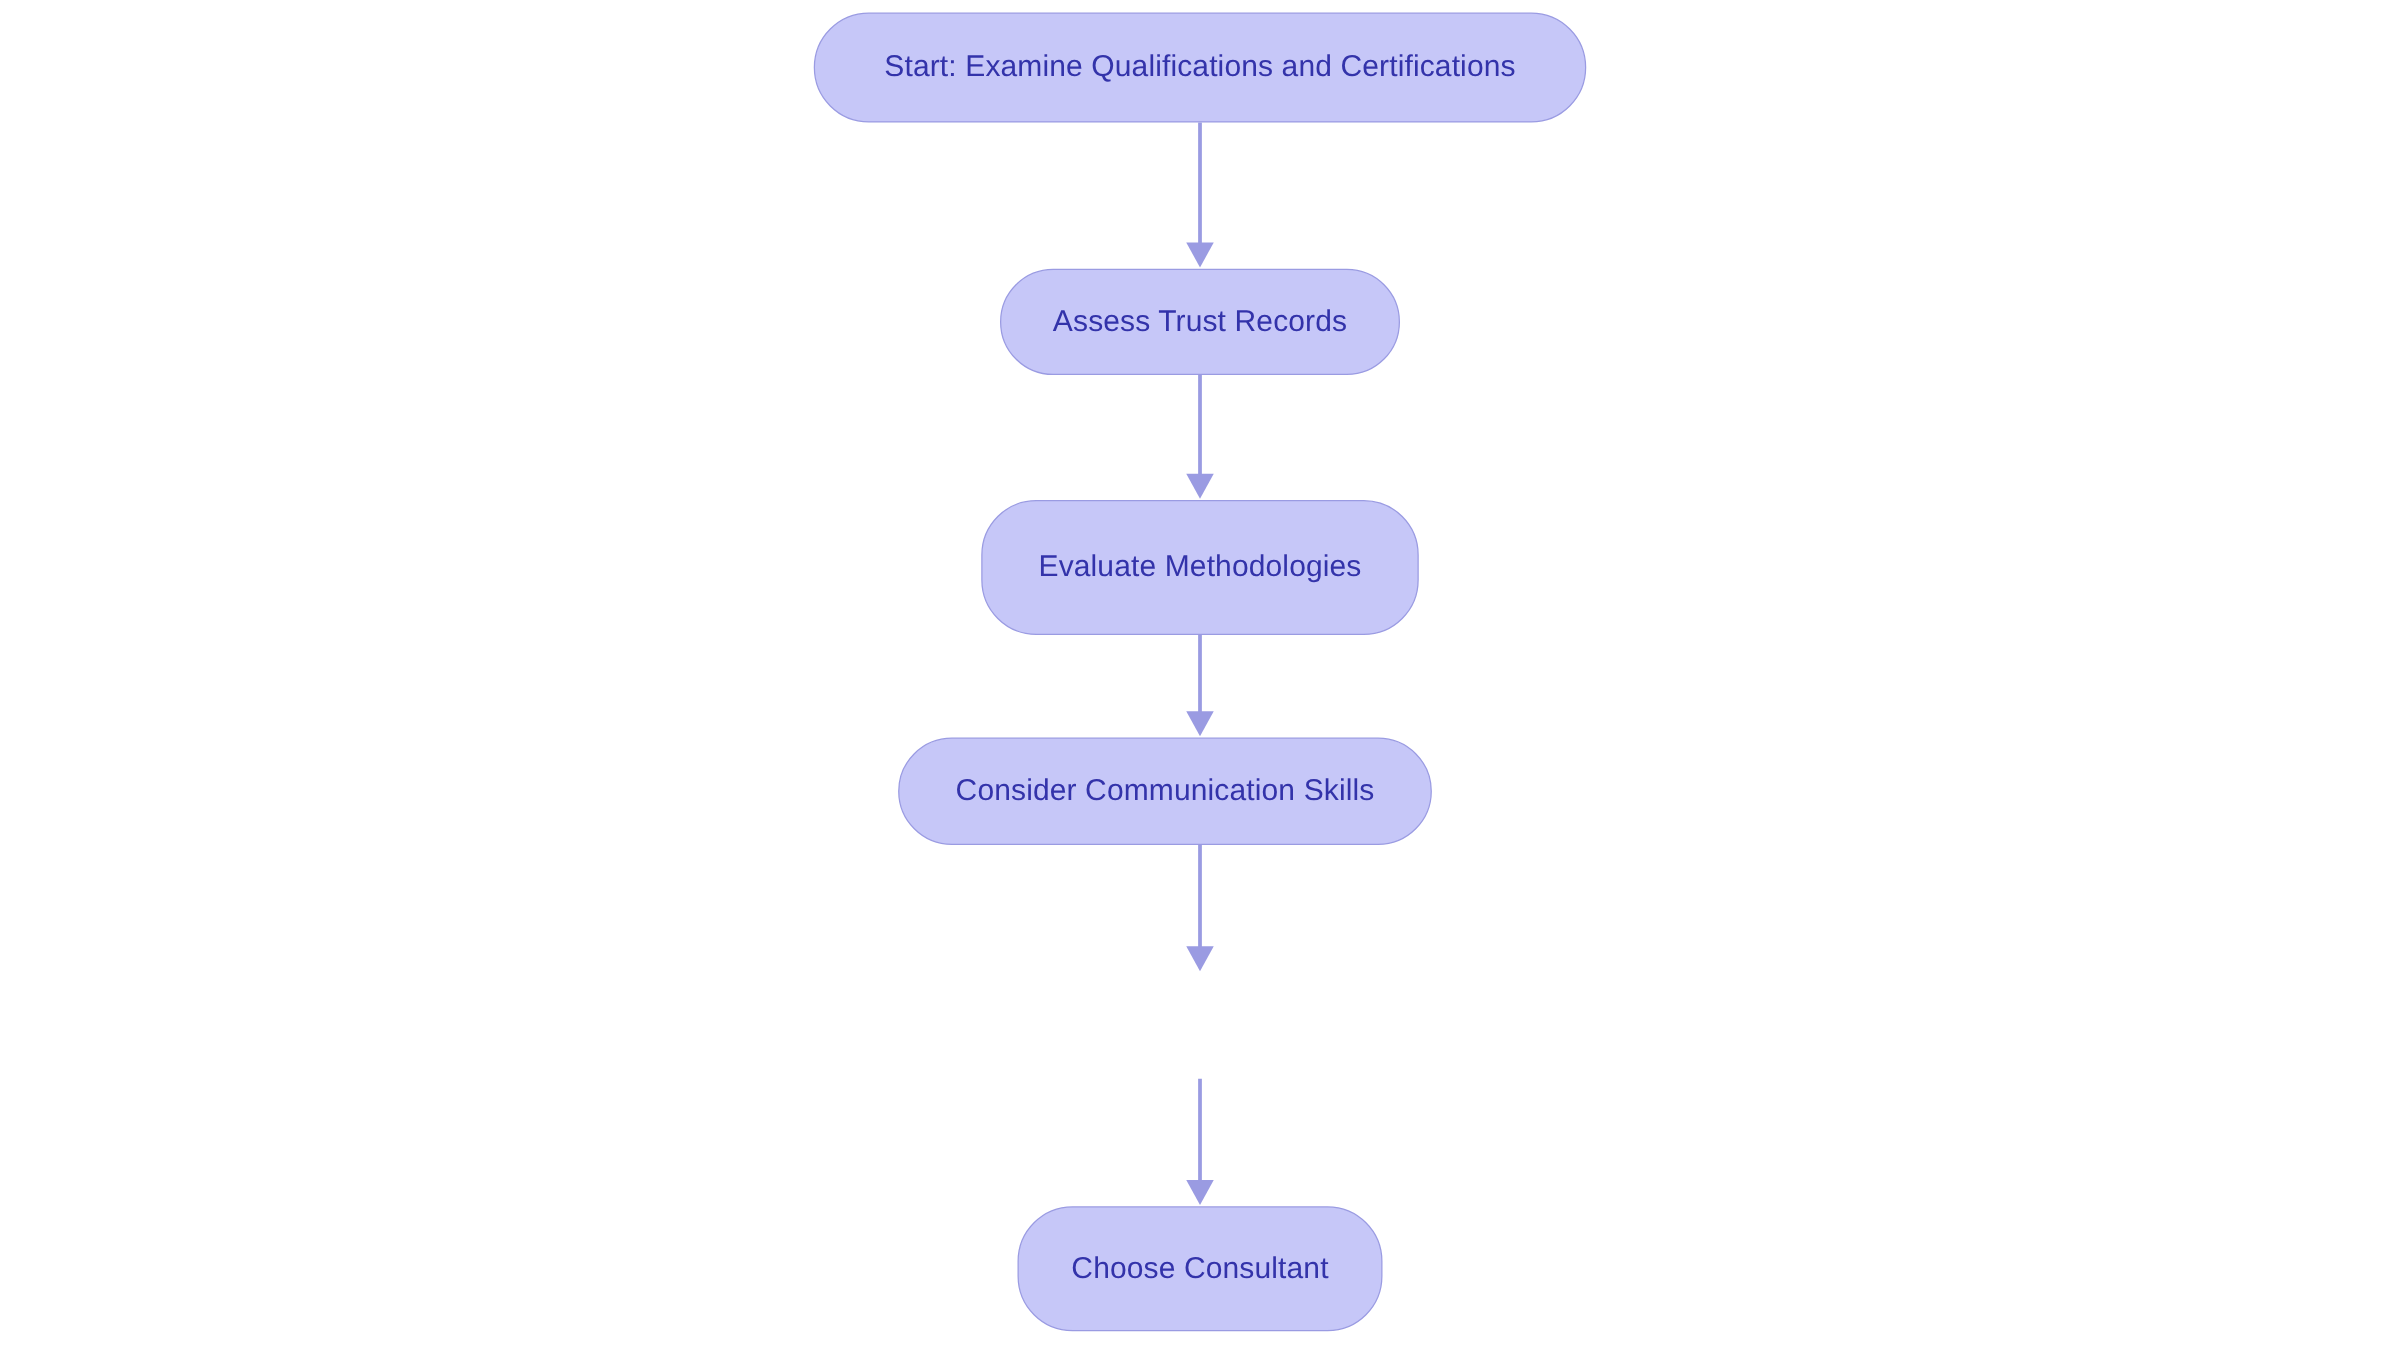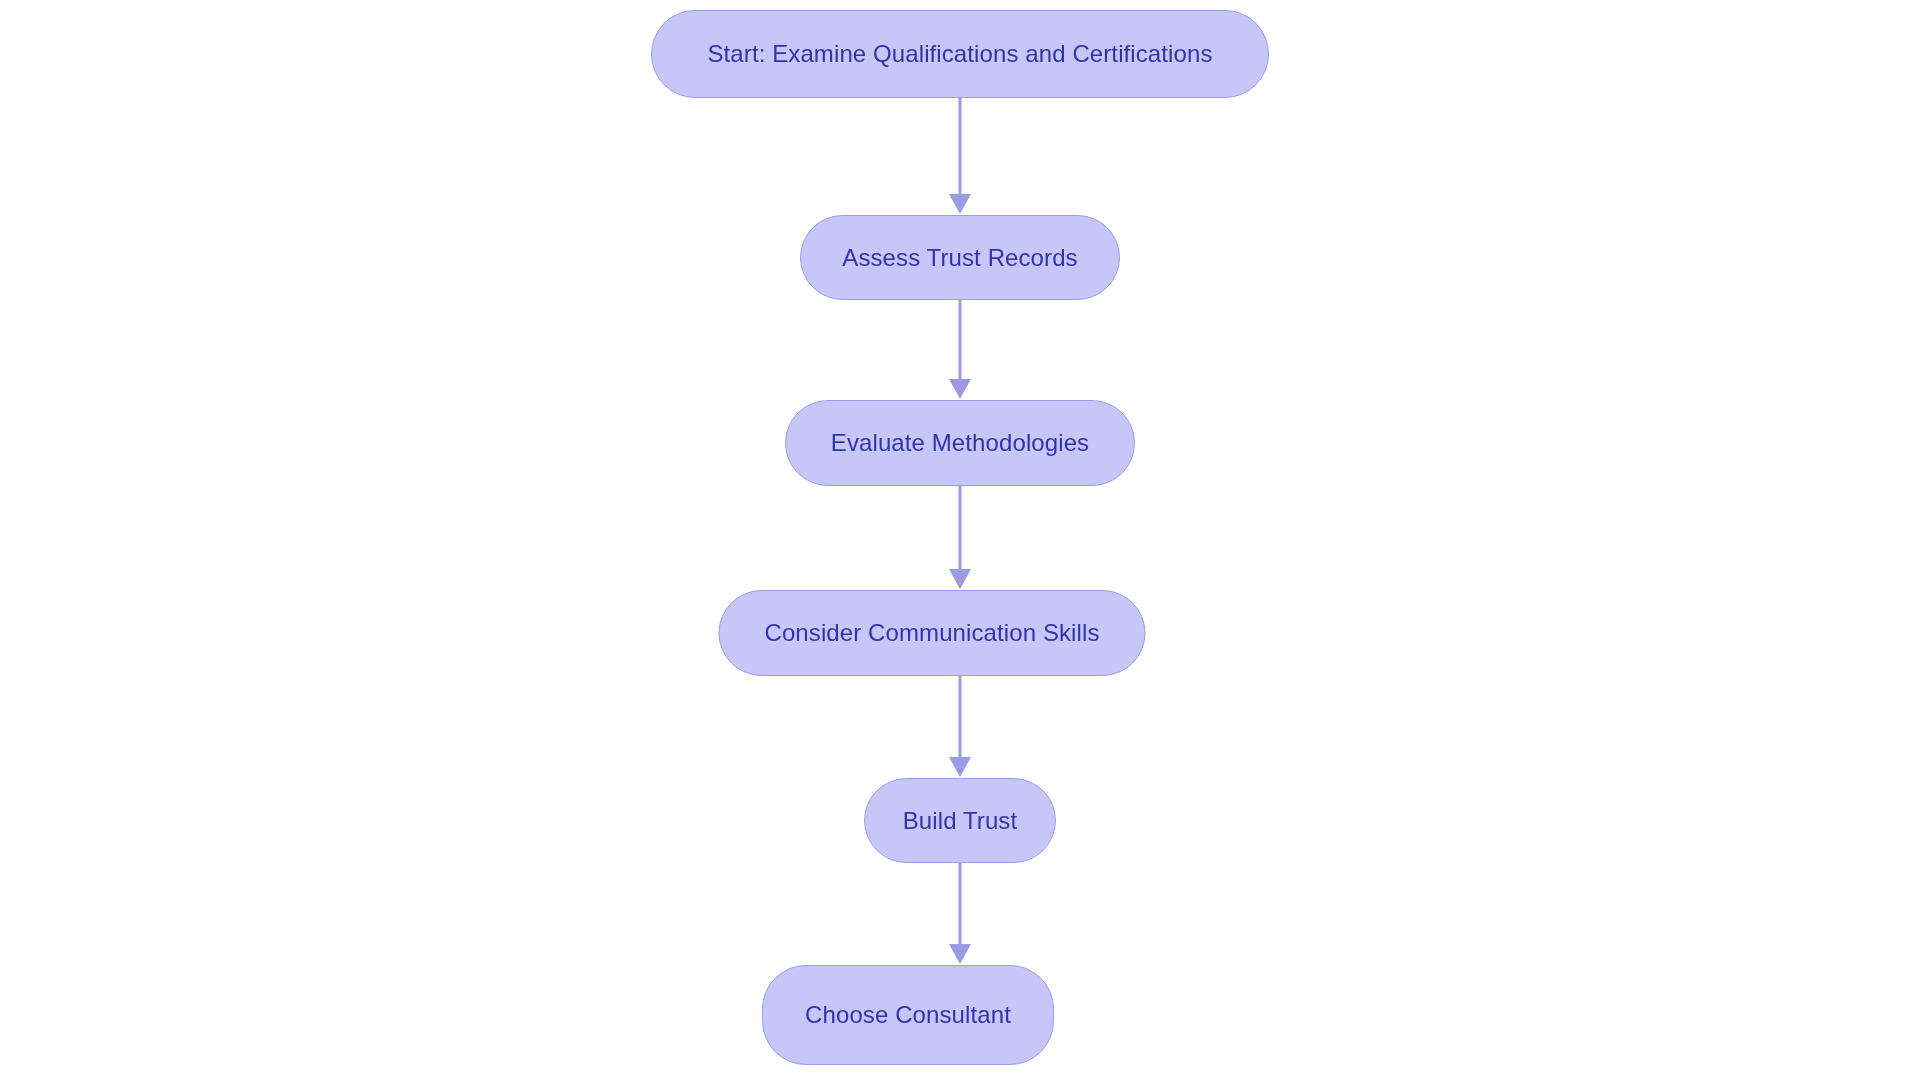--- a/index.html
+++ b/index.html
@@ -95,29 +95,26 @@
   </div>
 
   <div class="node" style="left:960px; top:10px; width:618px; height:88px;">
     <span class="node-label">Start: Examine Qualifications and Certifications</span>
   </div>
 
   <div class="node" style="left:960px; top:215px; width:320px; height:85px;">
     <span class="node-label">Assess Trust Records</span>
   </div>
 
-  <div class="node" style="left:960px; top:400px; width:350px; height:86px;">
+  <div class="node" style="left:960px; top:400px; width:350px; height:108px;">
     <span class="node-label">Evaluate Methodologies</span>
   </div>
 
   <div class="node" style="left:932px; top:590px; width:427px; height:86px;">
     <span class="node-label">Consider Communication Skills</span>
   </div>
 
-  <div class="node" style="left:960px; top:778px; width:192px; height:85px;">
-    <span class="node-label">Build Trust</span>
-  </div>
 
-  <div class="node" style="left:908px; top:965px; width:292px; height:100px;">
+  <div class="node" style="left:960px; top:965px; width:292px; height:100px;">
     <span class="node-label">Choose Consultant</span>
   </div>
 
 </div>
 
 </body></html>

